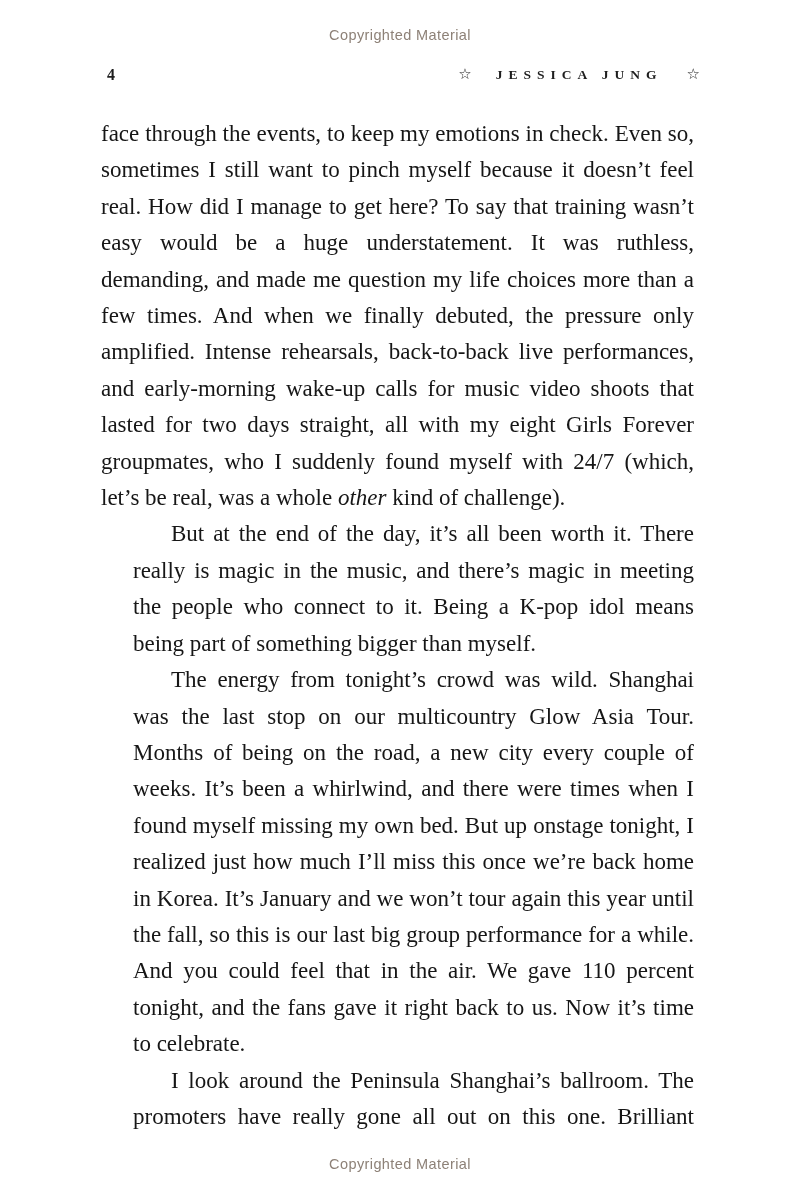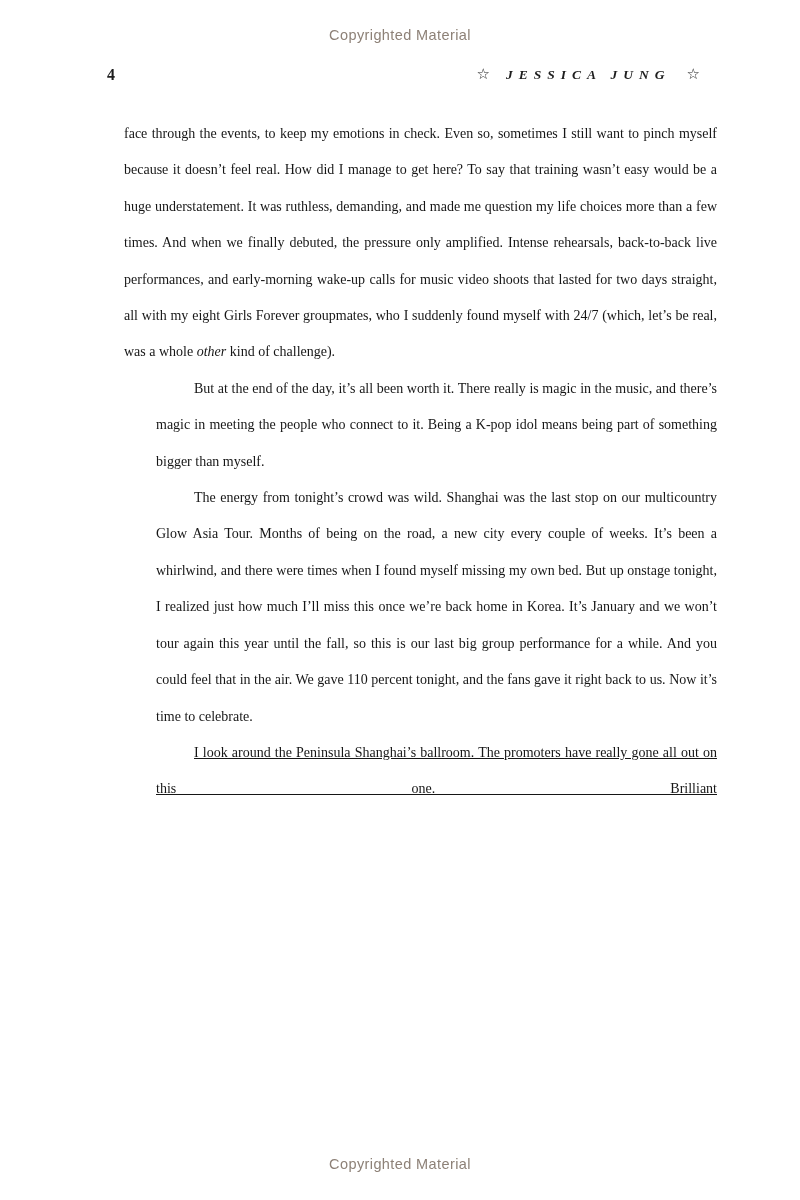--- a/index.html
+++ b/index.html
@@ -44,45 +44,44 @@
   }
   .running {
     font-family: "Liberation Serif", "DejaVu Serif", serif;
     font-weight: bold;
     font-size: 13.5px;
     display: flex;
     align-items: center;
   }
   .running .author {
     letter-spacing: 6px;
-    margin: 0 16px;
-    font-style: italic;
+    margin: 0 24px;
   }
   .running .star {
     font-size: 15px;
     font-weight: normal;
     letter-spacing: 0;
     position: relative;
     top: -1px;
   }
 
   .textblock {
     position: absolute;
     top: 116px;
-    left: 124px;
+    left: 101px;
     width: 593px;
     font-family: "Liberation Serif", "DejaVu Serif", serif;
-    font-size: 14px;
+    font-size: 23px;
     line-height: 36.4px;
     color: #161616;
     text-align: justify;
   }
   .para { margin: 0; padding: 0; }
   .para.indent { text-indent: 38px; margin-left: 32px; }
-  .para.last { text-align-last: justify; text-decoration: underline; }
+  .para.last { text-align-last: justify; }
   .it { font-style: italic; }
 </style>
 </head>
 <body>
 
 <div class="page">
 
   <div class="copyright top">Copyrighted Material</div>
 
   <div class="header">

